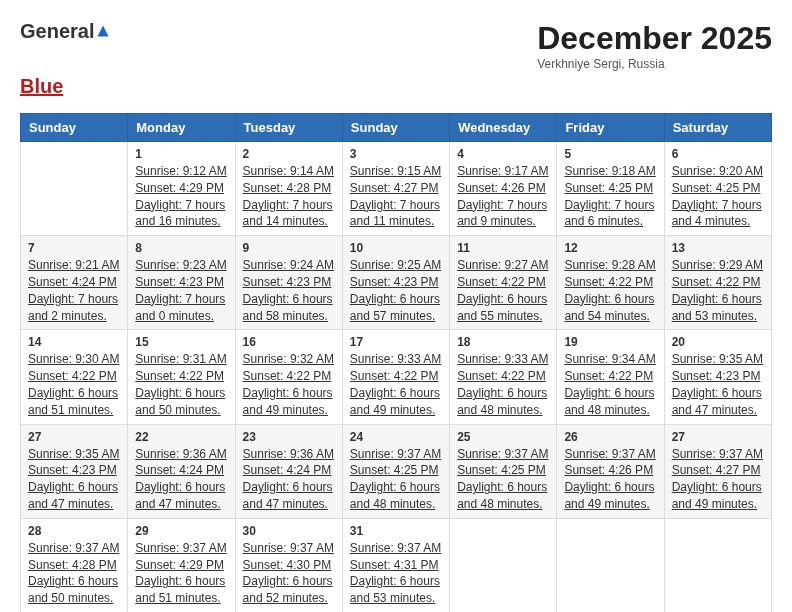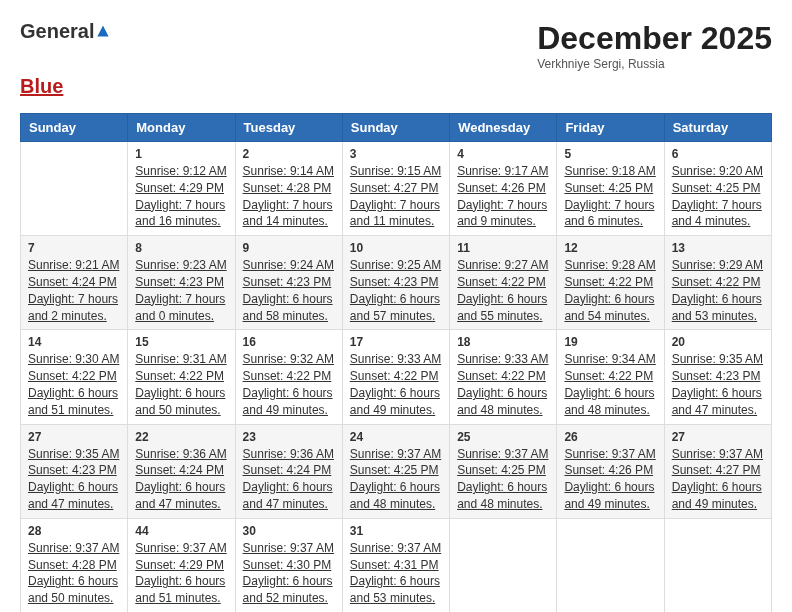--- a/index.html
+++ b/index.html
@@ -234,21 +234,21 @@
           <span class="day-num">27</span>
           <div class="day-info">Sunrise: 9:37 AM<br>Sunset: 4:27 PM<br>Daylight: 6 hours<br>and 49 minutes.</div>
         </td>
       </tr>
       <tr>
         <td>
           <span class="day-num">28</span>
           <div class="day-info">Sunrise: 9:37 AM<br>Sunset: 4:28 PM<br>Daylight: 6 hours<br>and 50 minutes.</div>
         </td>
         <td>
-          <span class="day-num">44</span>
+          <span class="day-num">29</span>
           <div class="day-info">Sunrise: 9:37 AM<br>Sunset: 4:29 PM<br>Daylight: 6 hours<br>and 51 minutes.</div>
         </td>
         <td>
           <span class="day-num">30</span>
           <div class="day-info">Sunrise: 9:37 AM<br>Sunset: 4:30 PM<br>Daylight: 6 hours<br>and 52 minutes.</div>
         </td>
         <td>
           <span class="day-num">31</span>
           <div class="day-info">Sunrise: 9:37 AM<br>Sunset: 4:31 PM<br>Daylight: 6 hours<br>and 53 minutes.</div>
         </td>

